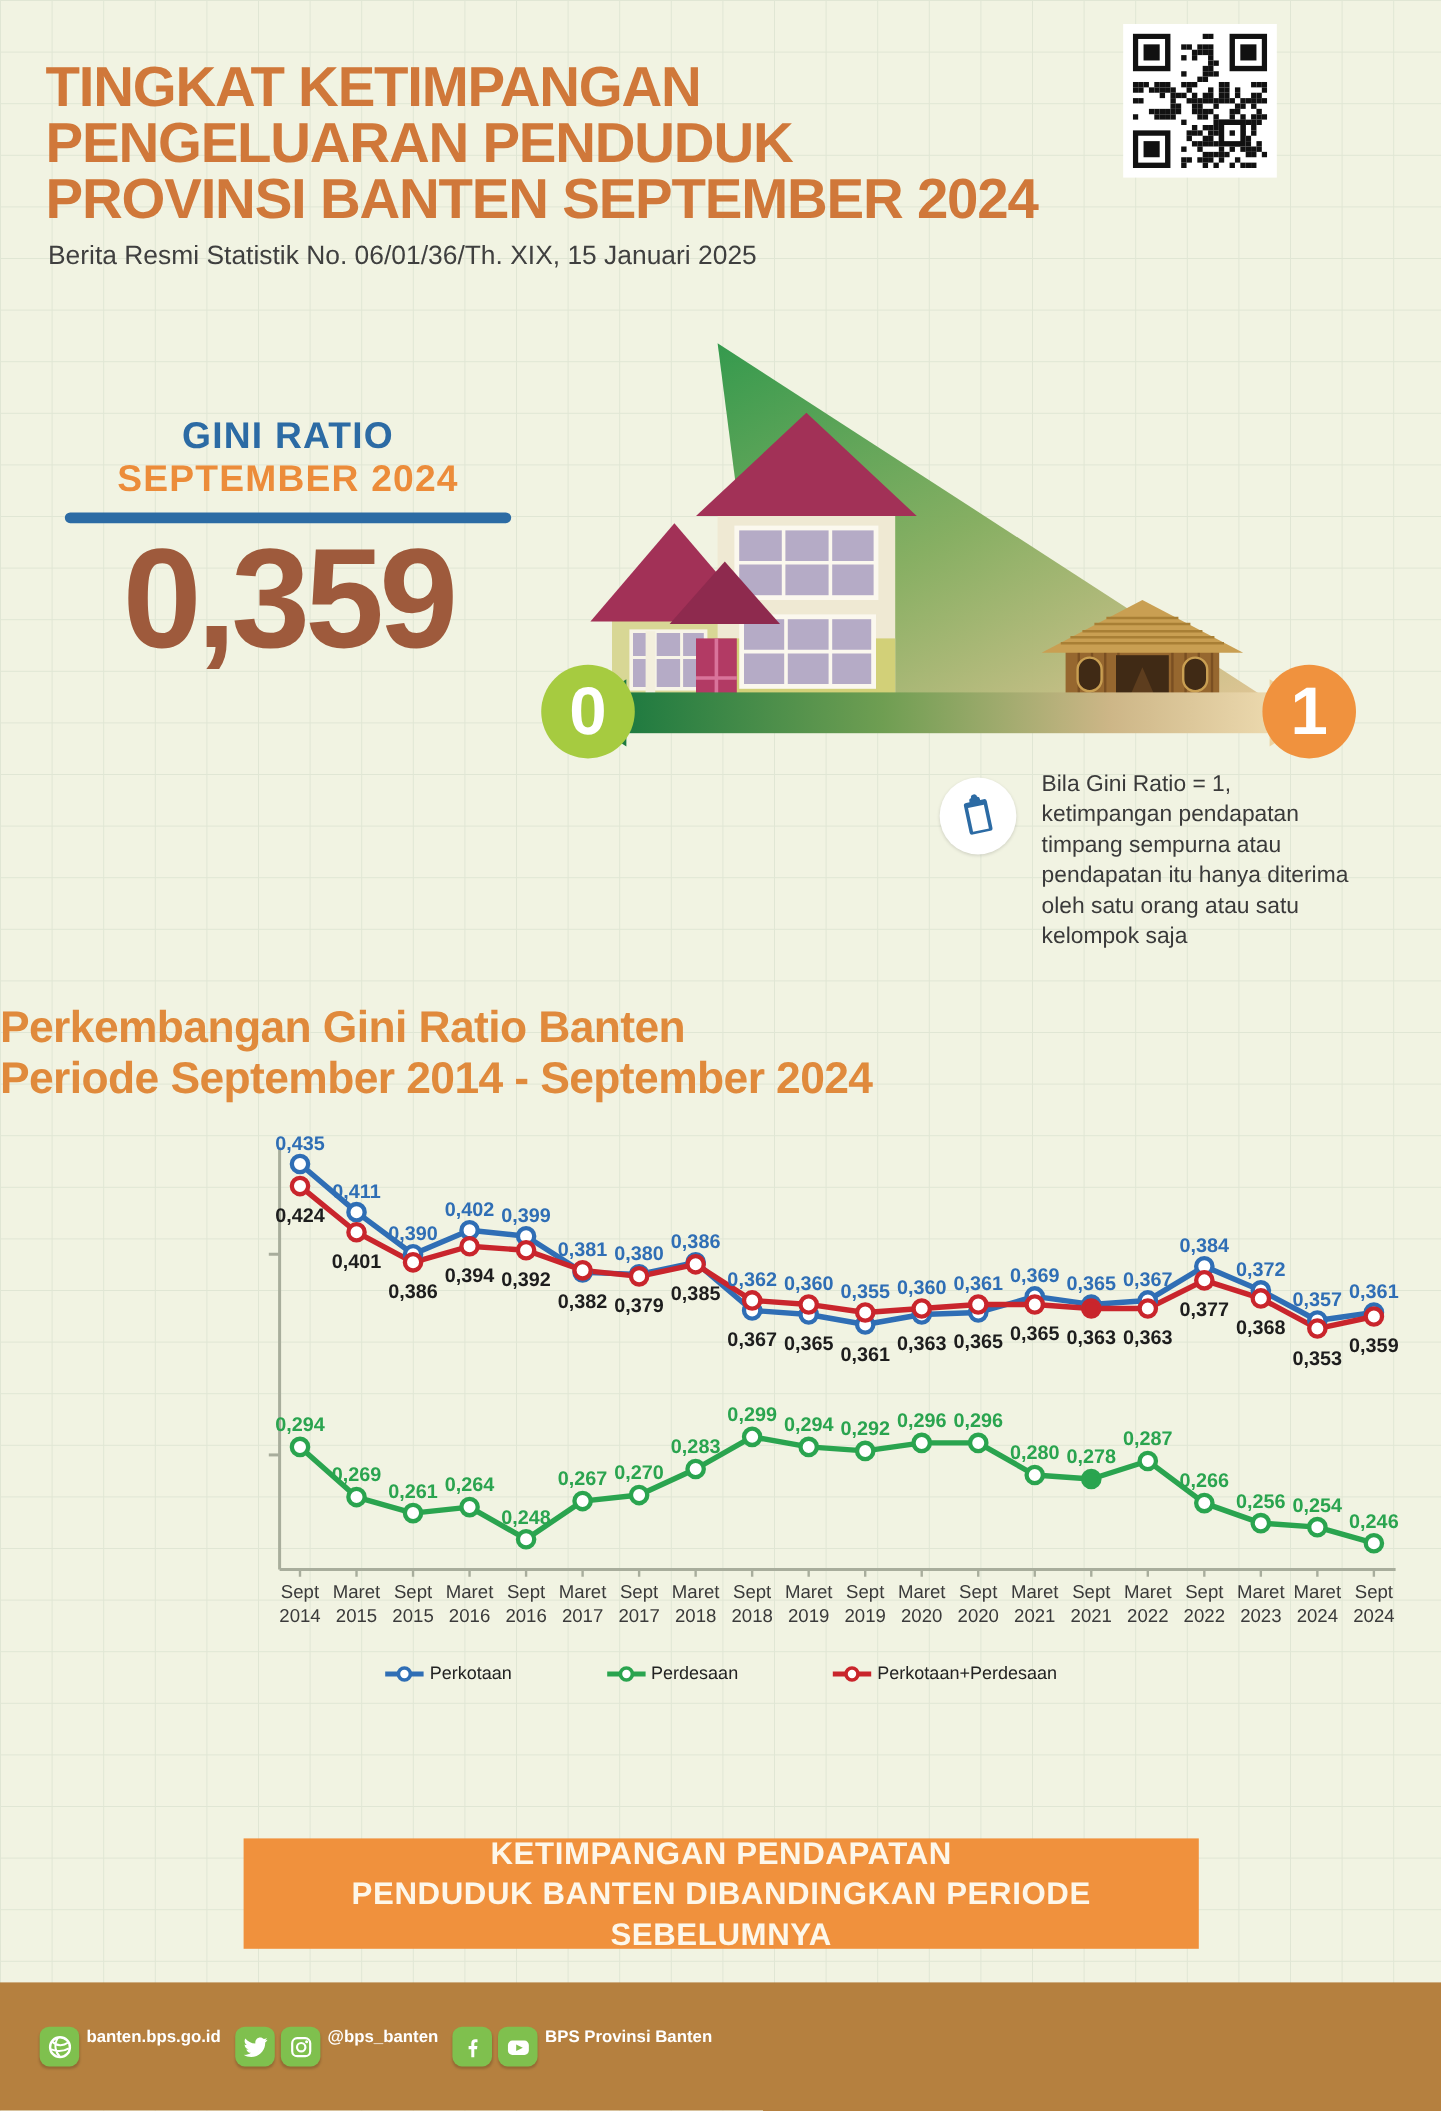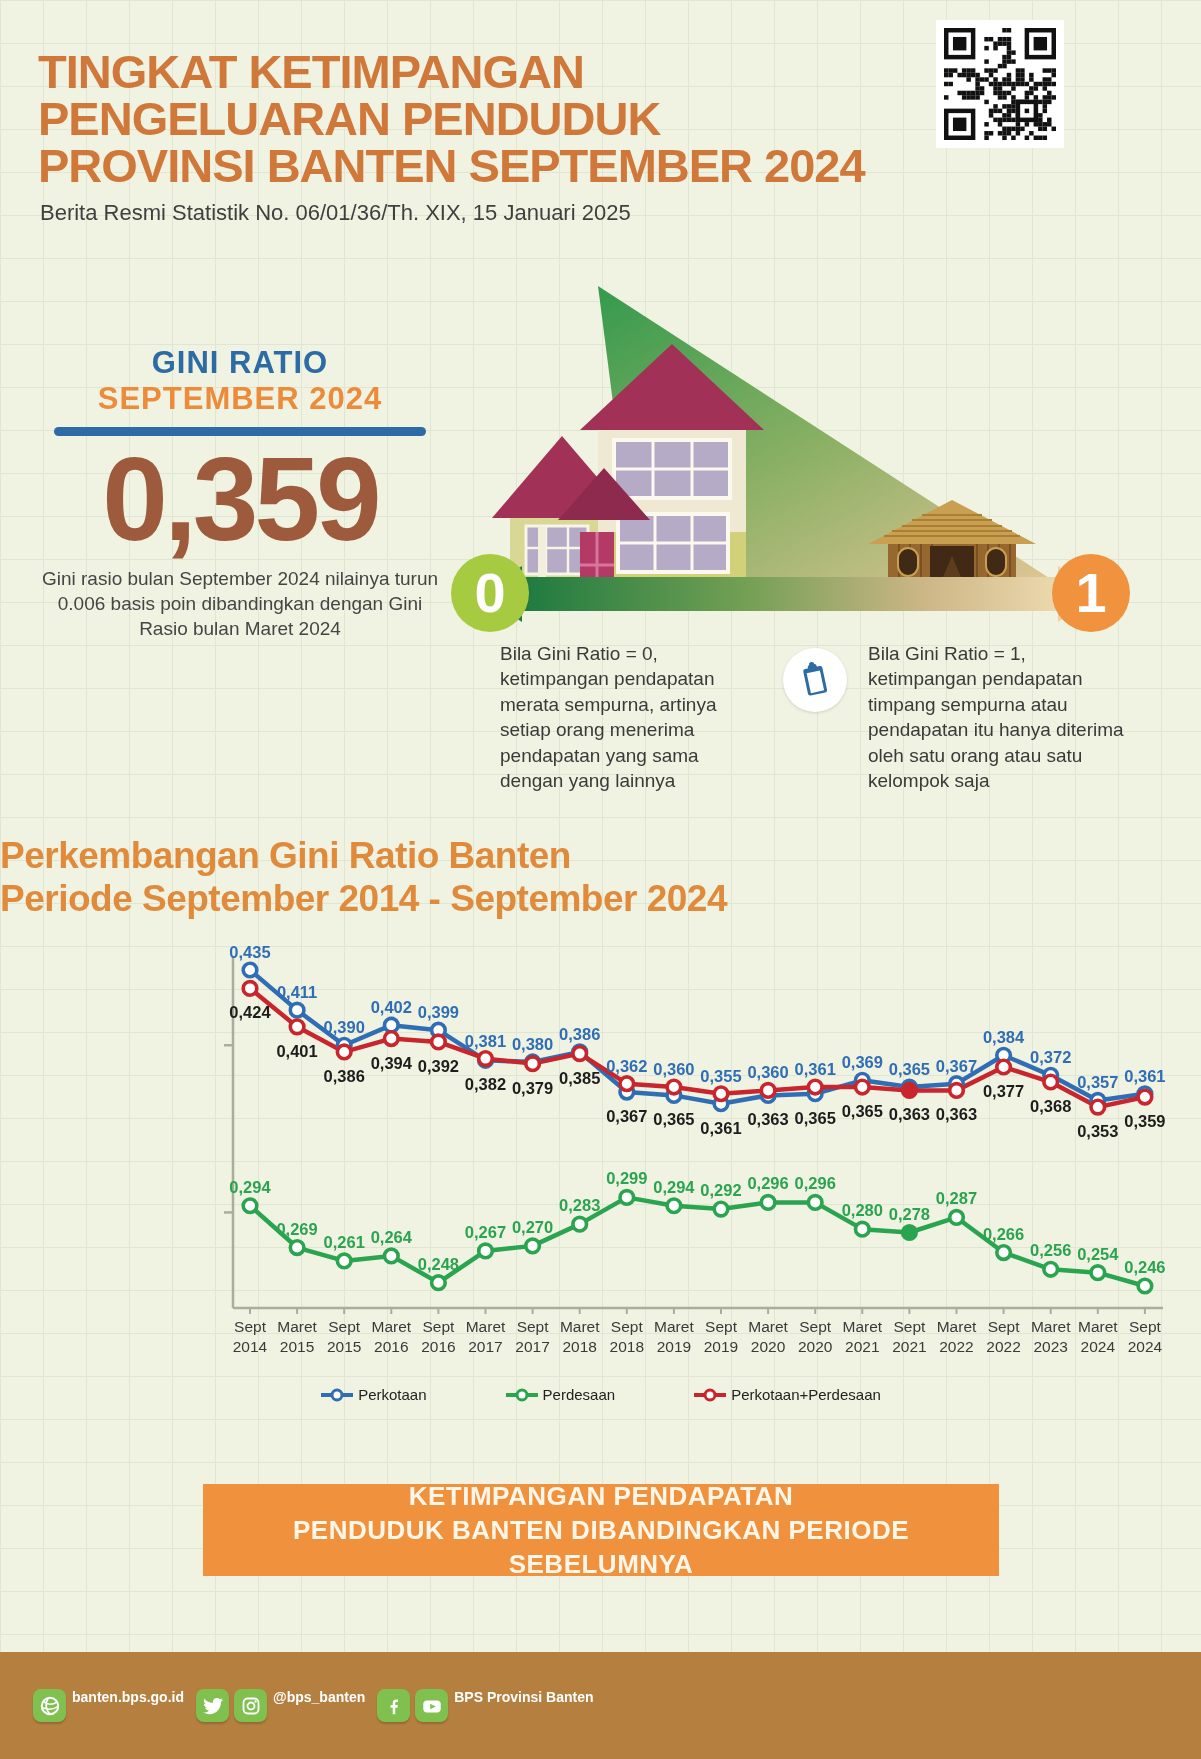--- a/index.html
+++ b/index.html
@@ -32,21 +32,21 @@
   .clip-circle{position:absolute;left:783px;top:648px;width:64px;height:64px;background:#fff;
     border-radius:50%;box-shadow:0 1px 3px rgba(0,0,0,.15);display:flex;align-items:center;justify-content:center;}
   
   .chart-title{position:absolute;left:0;top:834px;width:1201px;
     color:#e08a3c;font-weight:bold;font-size:37px;line-height:43px;letter-spacing:-0.5px;}
   .chart-wrap{position:absolute;left:125px;top:928px;width:1060px;height:470px;}
   .chart-wrap svg{font-family:"Liberation Sans",sans-serif;}
   .legend{position:absolute;left:0;top:1386px;width:1201px;display:flex;justify-content:center;gap:78px;}
   .legend-item{display:flex;align-items:center;gap:4px;font-size:15px;color:#222;}
   
-  .banner{position:absolute;left:203px;top:1484px;width:796px;height:92px;background:#f0913d;
+  .banner{position:absolute;left:203px;top:1532px;width:796px;height:92px;background:#f0913d;
     display:flex;flex-direction:column;align-items:center;justify-content:center;
     color:#fdf7ea;font-weight:bold;font-size:26px;line-height:34px;letter-spacing:0.5px;text-align:center;}
   
   .footer{position:absolute;left:0;top:1652px;width:1201px;height:107px;background:#b5803f;
     display:flex;align-items:center;}
   .social-row{display:flex;margin-left:33px;}
   .soc-icon{width:33px;height:33px;background:#7fc04e;border-radius:8px;display:flex;
     align-items:center;justify-content:center;flex:0 0 auto;box-shadow:0 2px 2px rgba(0,0,0,.18);}
   .soc-label{color:#fff;font-size:14px;font-weight:bold;margin:0 0 0 6px;white-space:nowrap;}
   .footer-right{position:absolute;right:42px;top:12px;display:flex;align-items:center;}
@@ -265,21 +265,20 @@
         <rect x="17" y="17" width="3" height="3" fill="#fff"></rect>
         <rect x="18" y="18" width="1" height="1" fill="#111"></rect>
       </svg>
   </div>
 
   <div class="gini-col">
     <div class="gini-l1">GINI RATIO</div>
     <div class="gini-l2">SEPTEMBER 2024</div>
     <div class="gini-rule"></div>
     <div class="gini-value">0,359</div>
-    <div class="gini-desc">Gini rasio bulan September 2024 nilainya turun 0.006 basis poin dibandingkan dengan Gini Rasio bulan Maret 2024</div>
   </div>
 
   <div class="illu">
     <svg width="720" height="420" viewBox="0 0 720 420">
       <defs>
         <linearGradient id="triGrad" x1="0" y1="0" x2="0.85" y2="1">
           <stop offset="0" stop-color="#2f9749"></stop>
           <stop offset="0.5" stop-color="#84ad5f"></stop>
           <stop offset="1" stop-color="#dcc391"></stop>
         </linearGradient>
@@ -334,21 +333,20 @@
         <circle cx="50" cy="313" r="39" fill="#a6cb40"></circle>
         <text x="50" y="332" text-anchor="middle" font-size="56" font-weight="bold" fill="#ffffff">0</text>
       </g>
       <g>
         <circle cx="651" cy="313" r="39" fill="#f0923e"></circle>
         <text x="651" y="332" text-anchor="middle" font-size="56" font-weight="bold" fill="#ffffff">1</text>
       </g>
     </svg>
   </div>
 
-  <div class="explain explain-zero">Bila Gini Ratio = 0, ketimpangan pendapatan merata sempurna, artinya setiap orang menerima pendapatan yang sama dengan yang lainnya</div>
   <div class="clip-circle">
     <svg width="48" height="48" viewBox="0 0 64 64">
       <g transform="rotate(-12 32 32)">
         <rect x="19" y="15" width="26" height="36" rx="3" fill="#2c6ba4"></rect>
         <rect x="23" y="21" width="18" height="27" fill="#ffffff"></rect>
         <rect x="26" y="11" width="12" height="8" rx="3" fill="#2c6ba4"></rect>
         <circle cx="32" cy="11" r="3.5" fill="#2c6ba4"></circle>
       </g>
     </svg>
   </div>

